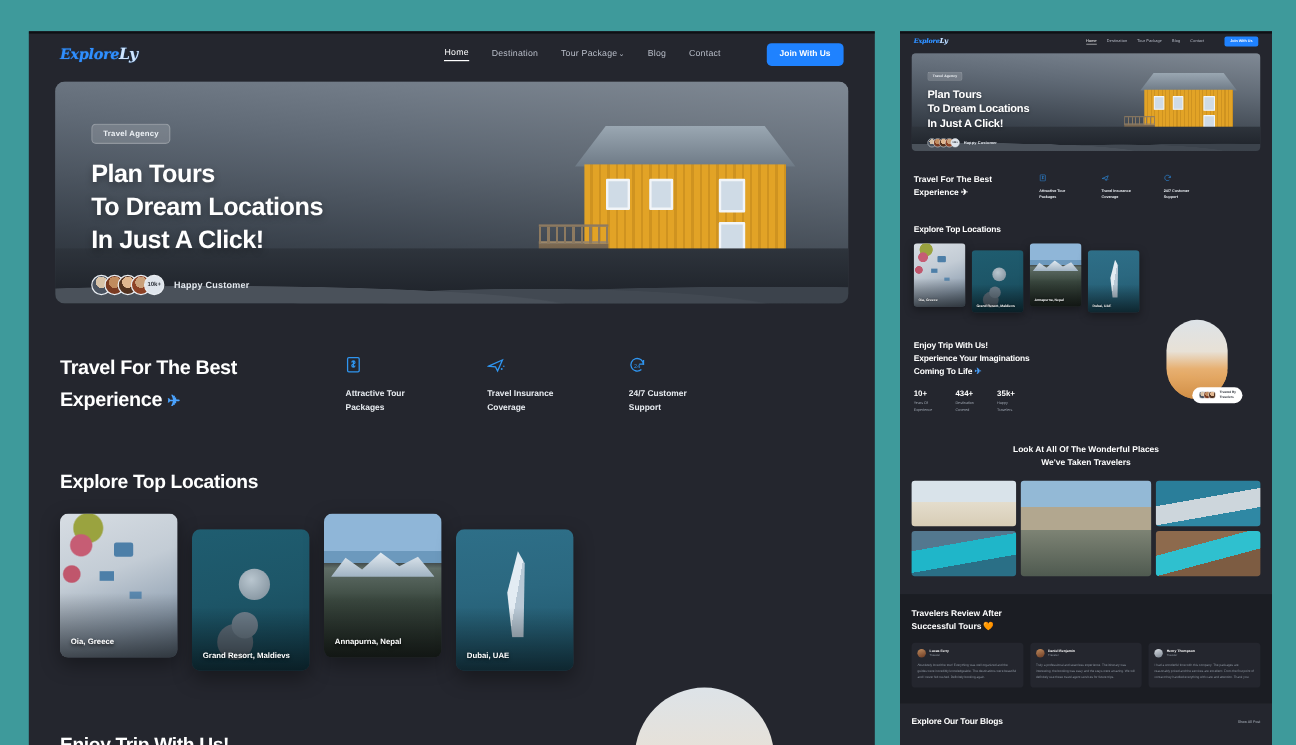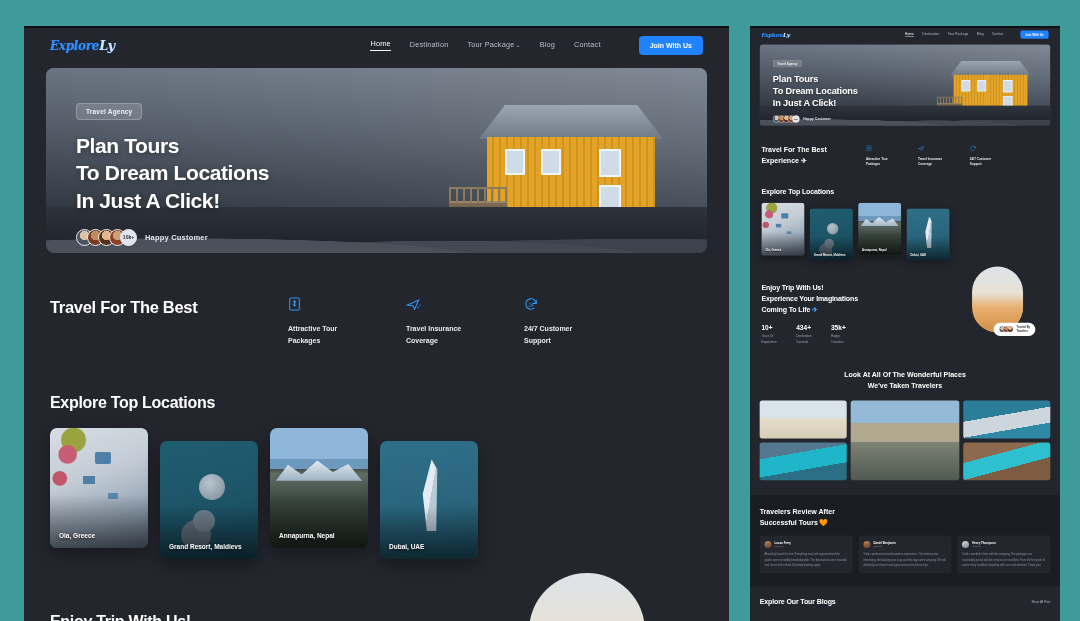--- a/index.html
+++ b/index.html
@@ -336,20 +336,21 @@
             <span class="av-more">10k+</span>
           </div>
           <div class="hero-cust-label">Happy Customer</div>
         </div>
       </div>
     </div>
 
     <div class="features">
       <div class="feat-head">
         <div>Travel For The Best</div>
+        <div><span>Experience</span> <span class="plane">✈</span></div>
       </div>
       <div class="feat-list">
         <div class="feat">
           <div class="feat-icon">
             <svg width="13" height="14" viewBox="0 0 24 26" fill="none" stroke="#2f95f0" stroke-width="2">
                 <rect x="3" y="2" width="18" height="22" rx="2"></rect>
                 <path d="M12 7v10M9.5 9.5a2.5 2.5 0 0 1 5 0c0 3-5 1.5-5 4.5a2.5 2.5 0 0 0 5 0" stroke-width="1.8"></path>
               </svg>
           </div>
           <div class="feat-label">

